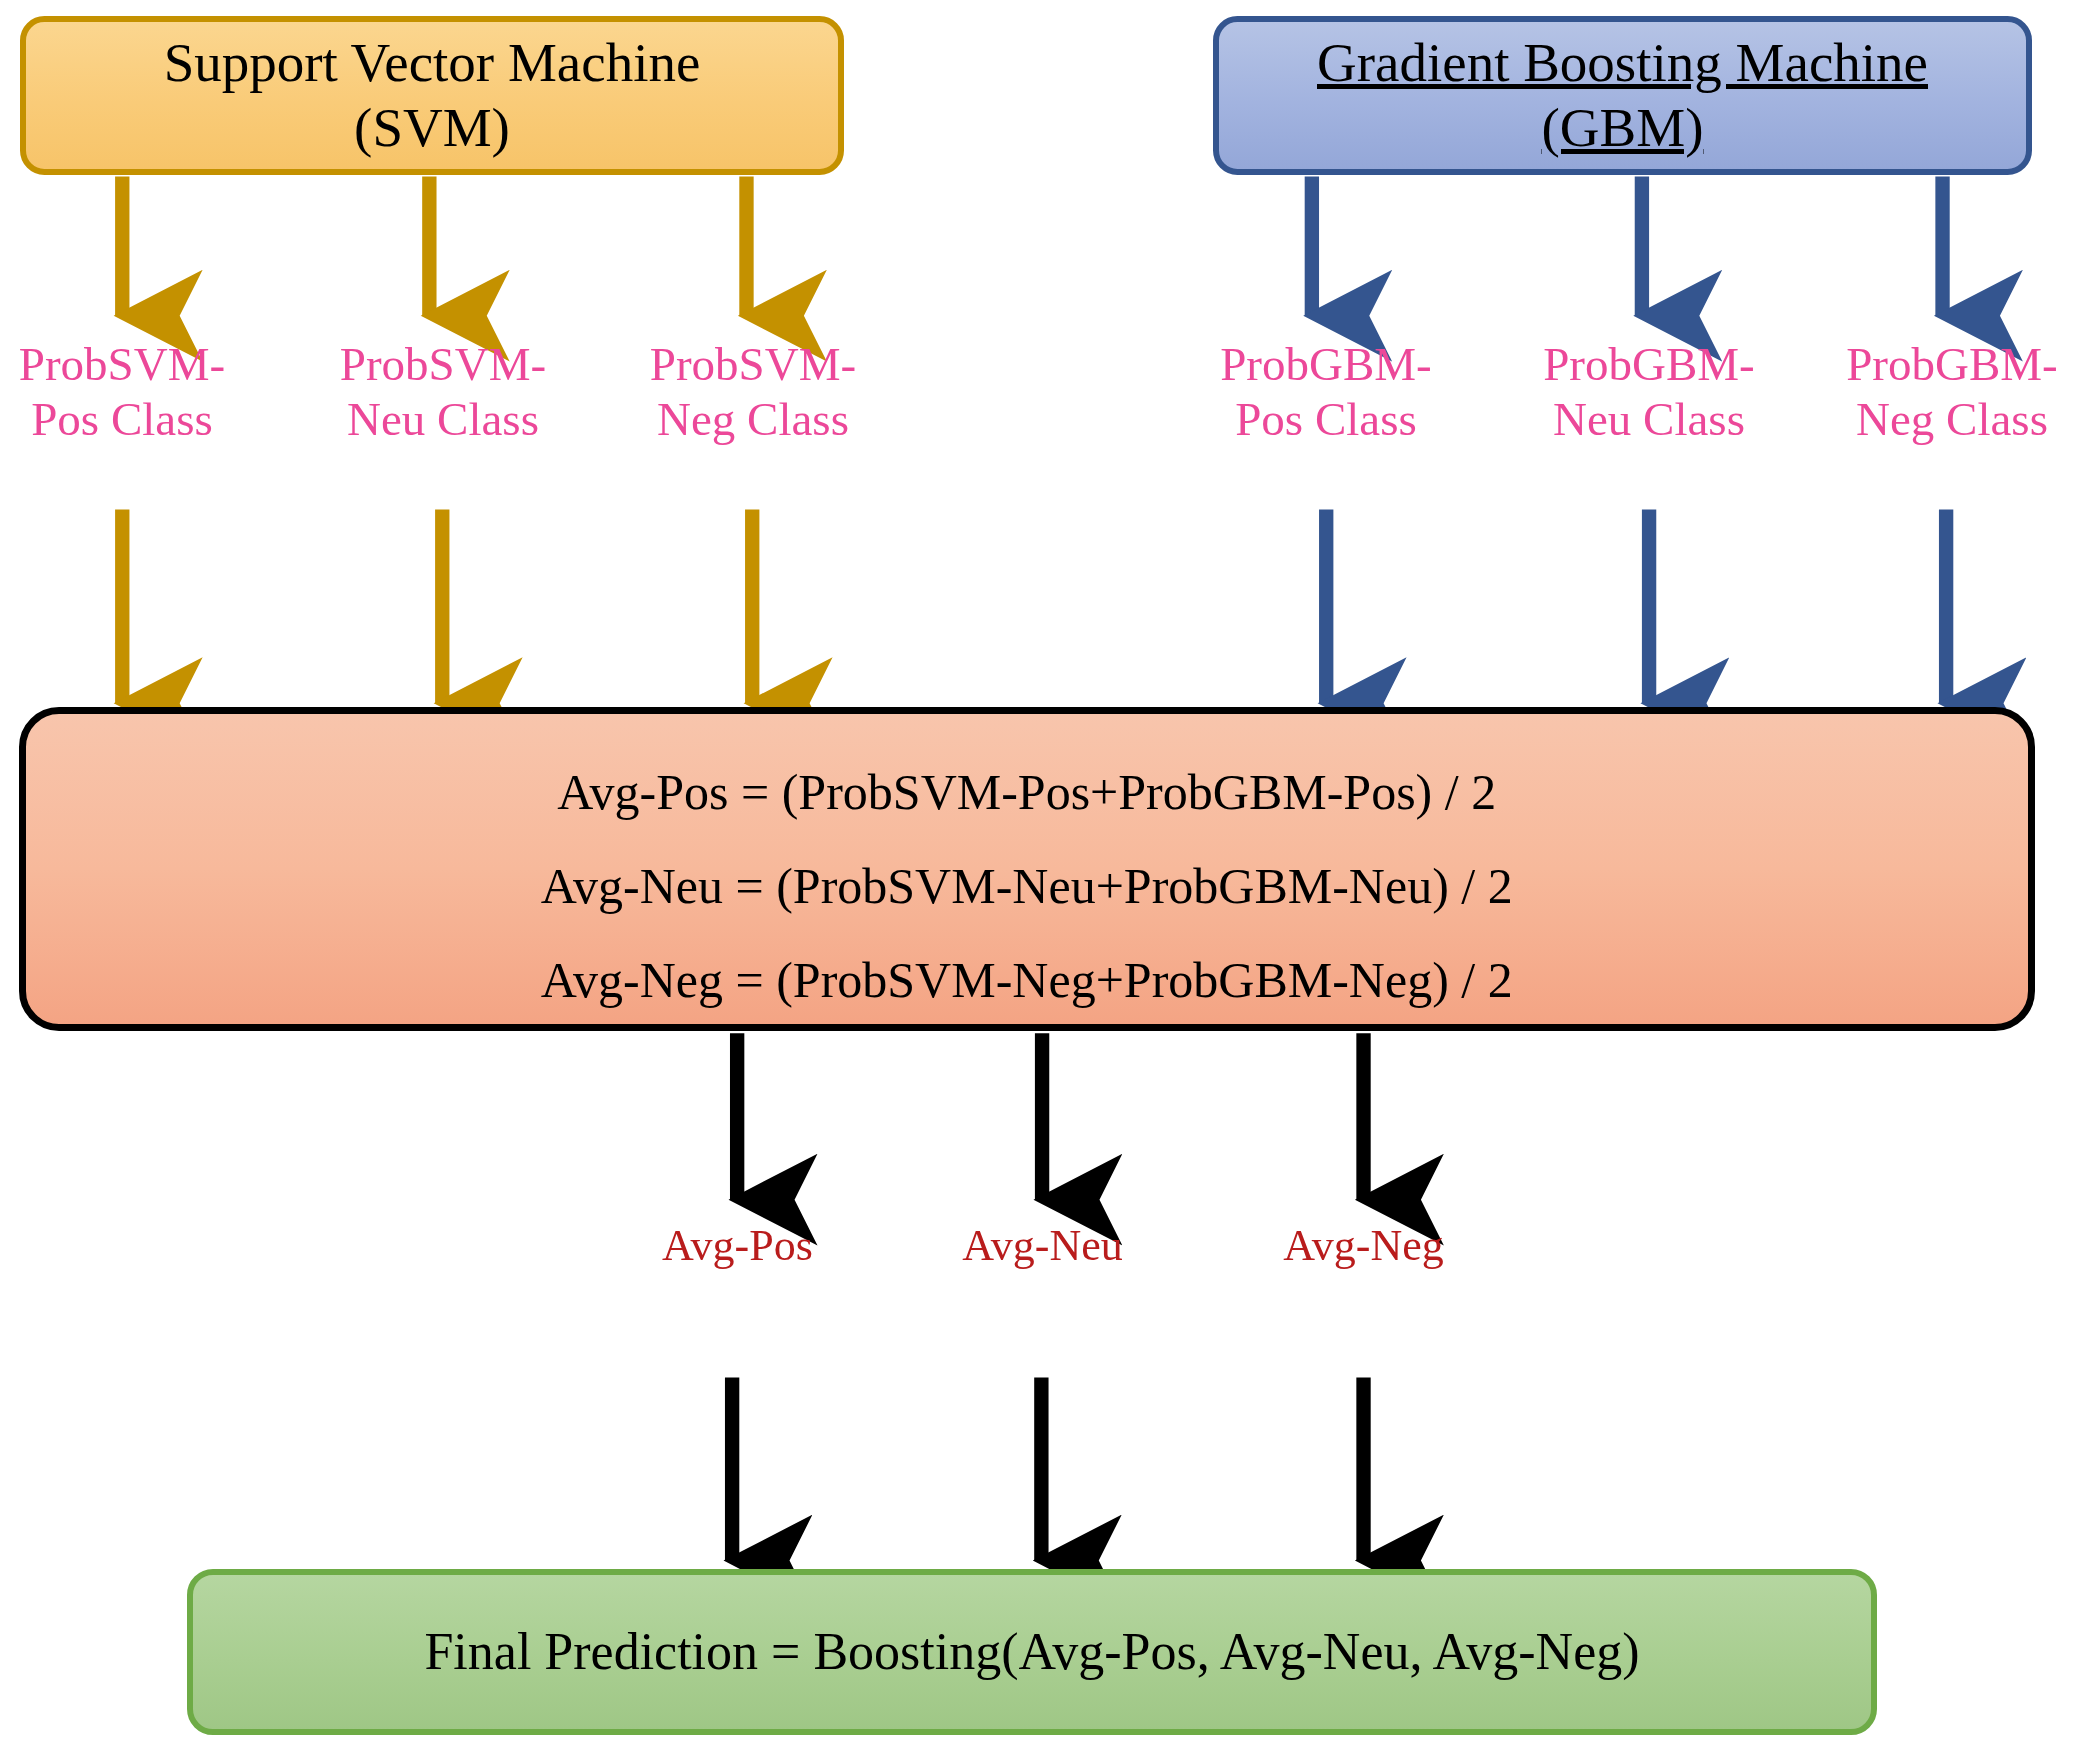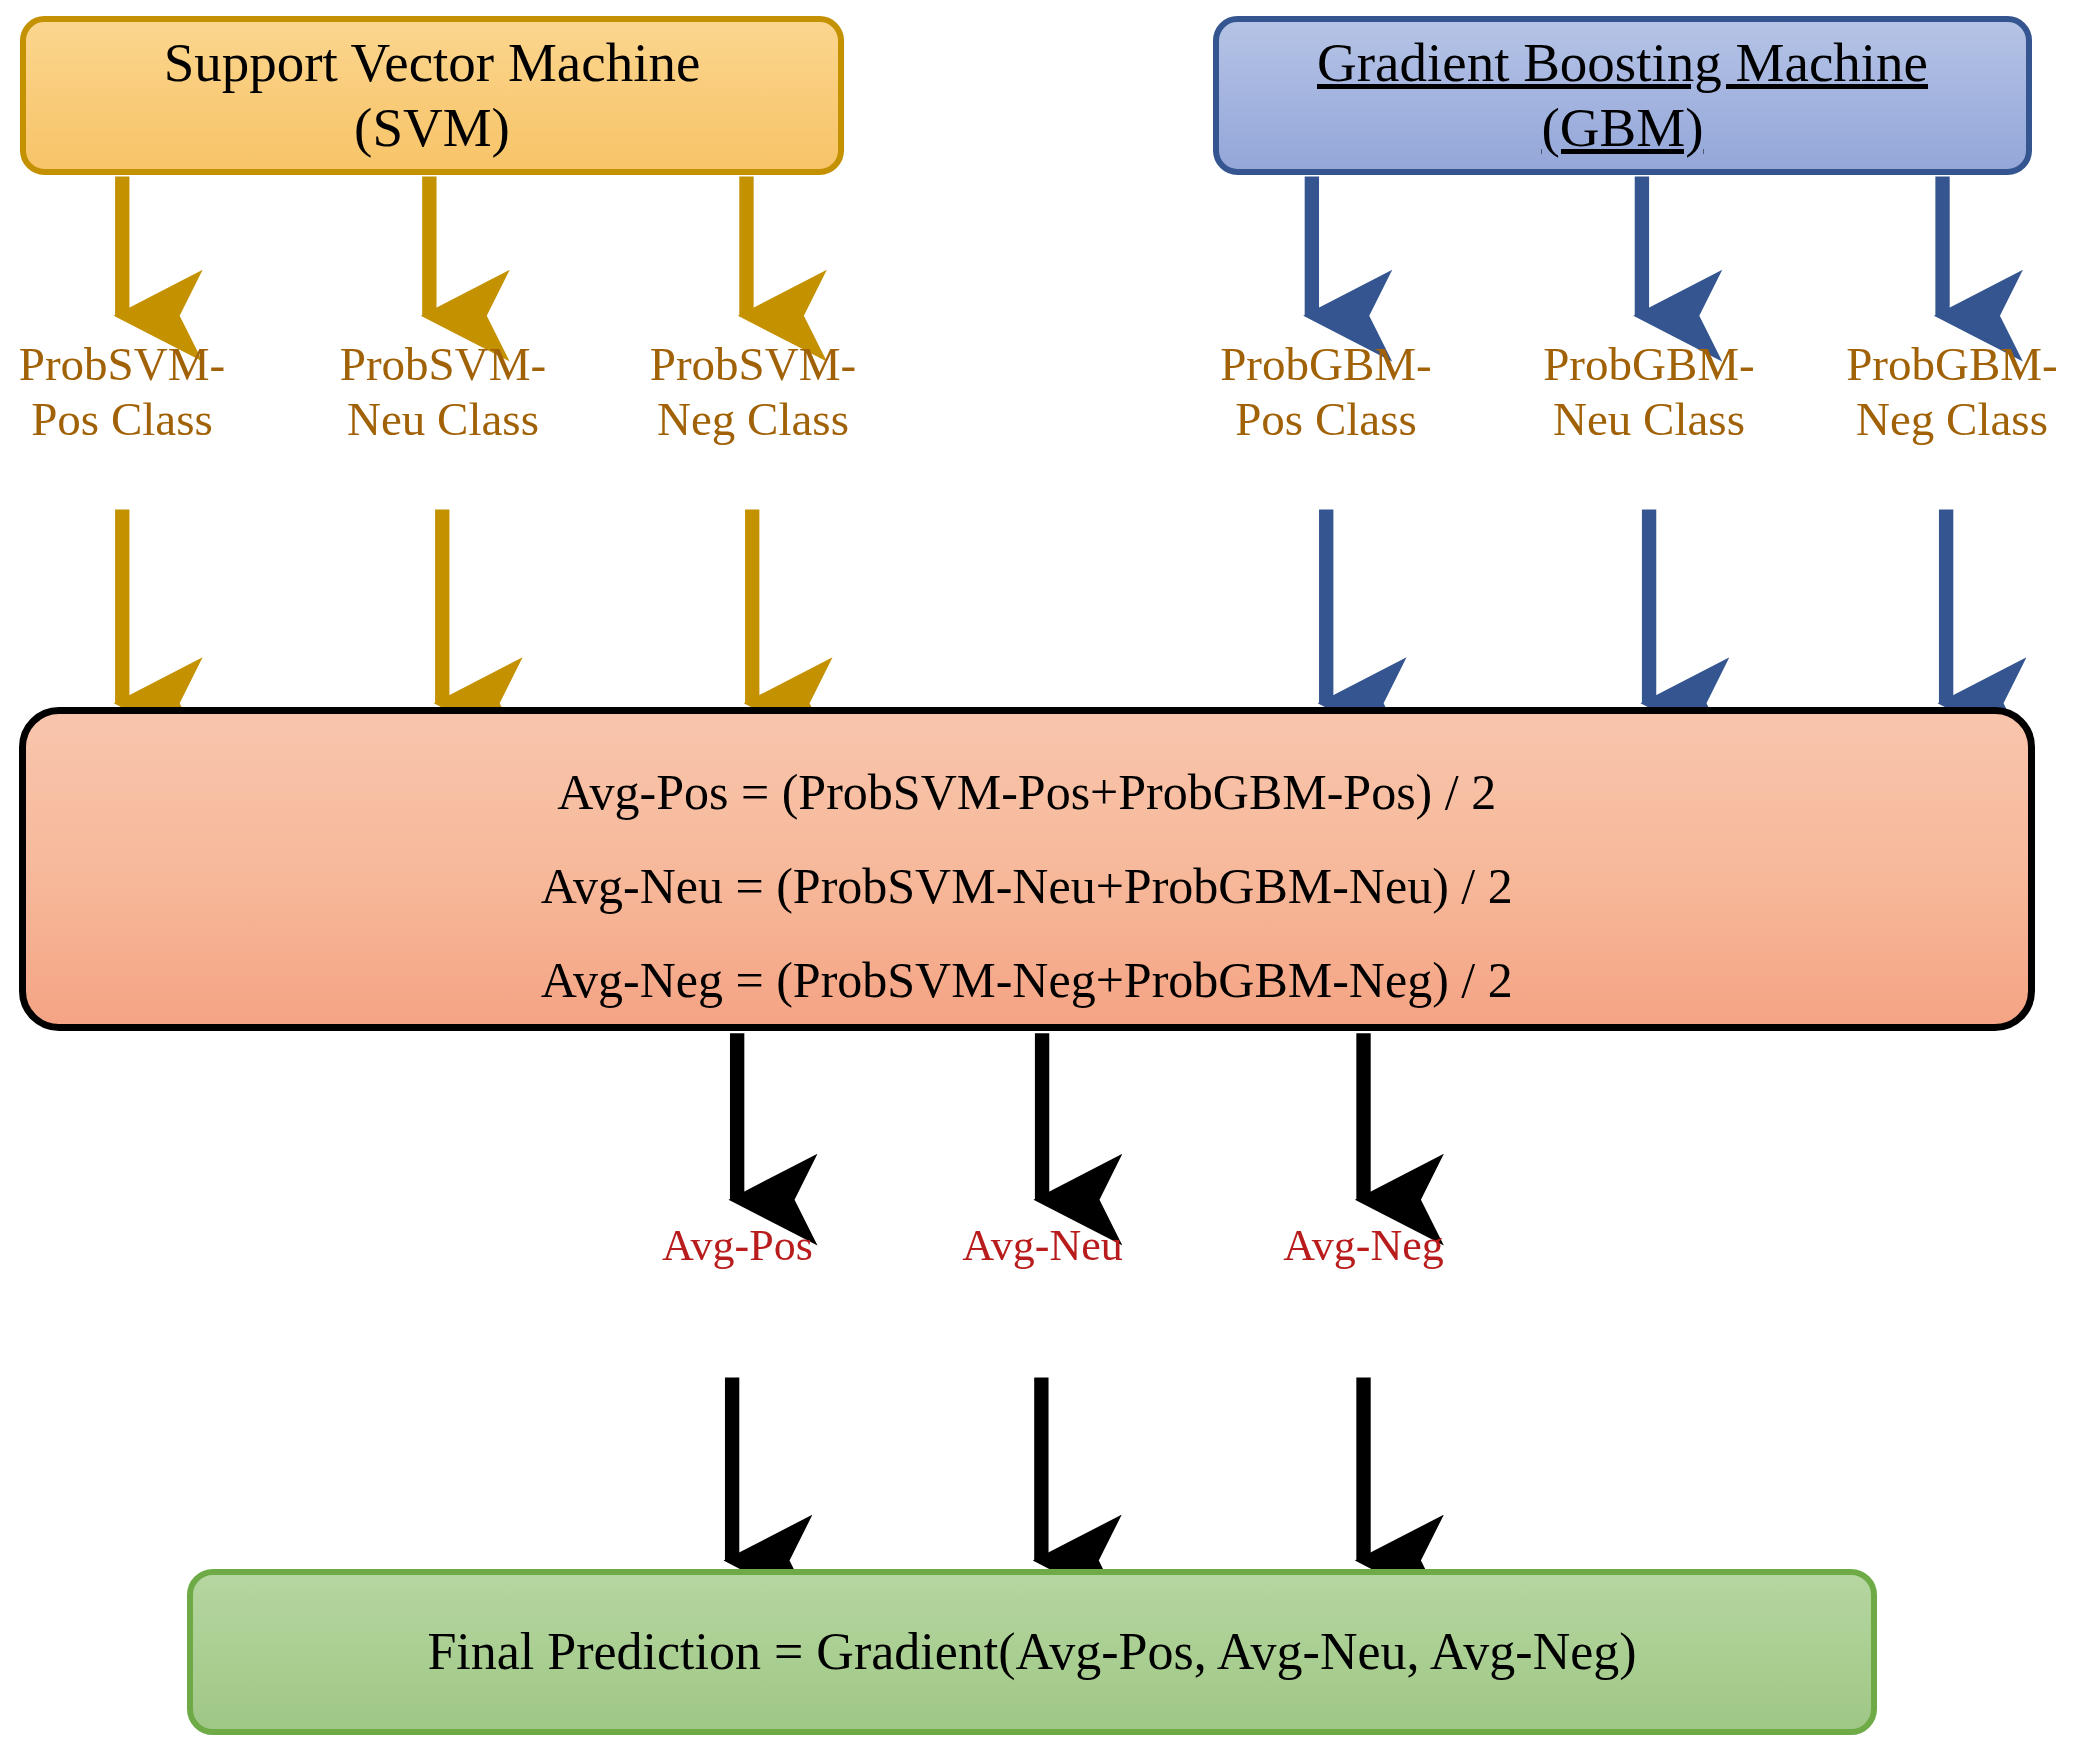--- a/index.html
+++ b/index.html
@@ -74,21 +74,21 @@
     border: 6.5px solid #6EAB46;
     border-radius: 26px;
     background: linear-gradient(180deg, #B5D6A0 0%, #A9CE91 55%, #9FC786 100%);
     font-size: 52px;
   }
 
   
   .label {
     position: absolute;
     text-align: center;
-    color: #a16207;
+    color: #ec4899;
     font-size: 47px;
     line-height: 1.18;
     white-space: pre-line;
   }
   .label-small {
     position: absolute;
     text-align: center;
     color: #b91c1c;
     font-size: 44px;
     line-height: 1.18;
@@ -211,17 +211,17 @@
     <span class="line">Avg-Pos = (ProbSVM-Pos+ProbGBM-Pos) / 2</span>
     <span class="line">Avg-Neu = (ProbSVM-Neu+ProbGBM-Neu) / 2</span>
     <span class="line">Avg-Neg = (ProbSVM-Neg+ProbGBM-Neg) / 2</span>
   </div>
 
   <div class="label-small" style="left:601px; top:1220px; width:273px;">Avg-Pos</div>
   <div class="label-small" style="left:906px; top:1220px; width:273px;">Avg-Neu</div>
   <div class="label-small" style="left:1227px; top:1220px; width:273px;">Avg-Neg</div>
 
   <div class="node node-final">
-    <span>Final Prediction = Gradient(Avg-Pos, Avg-Neu, Avg-Neg)</span>
+    <span>Final Prediction = Boosting(Avg-Pos, Avg-Neu, Avg-Neg)</span>
   </div>
 
 </div>
 
 
 </body></html>

